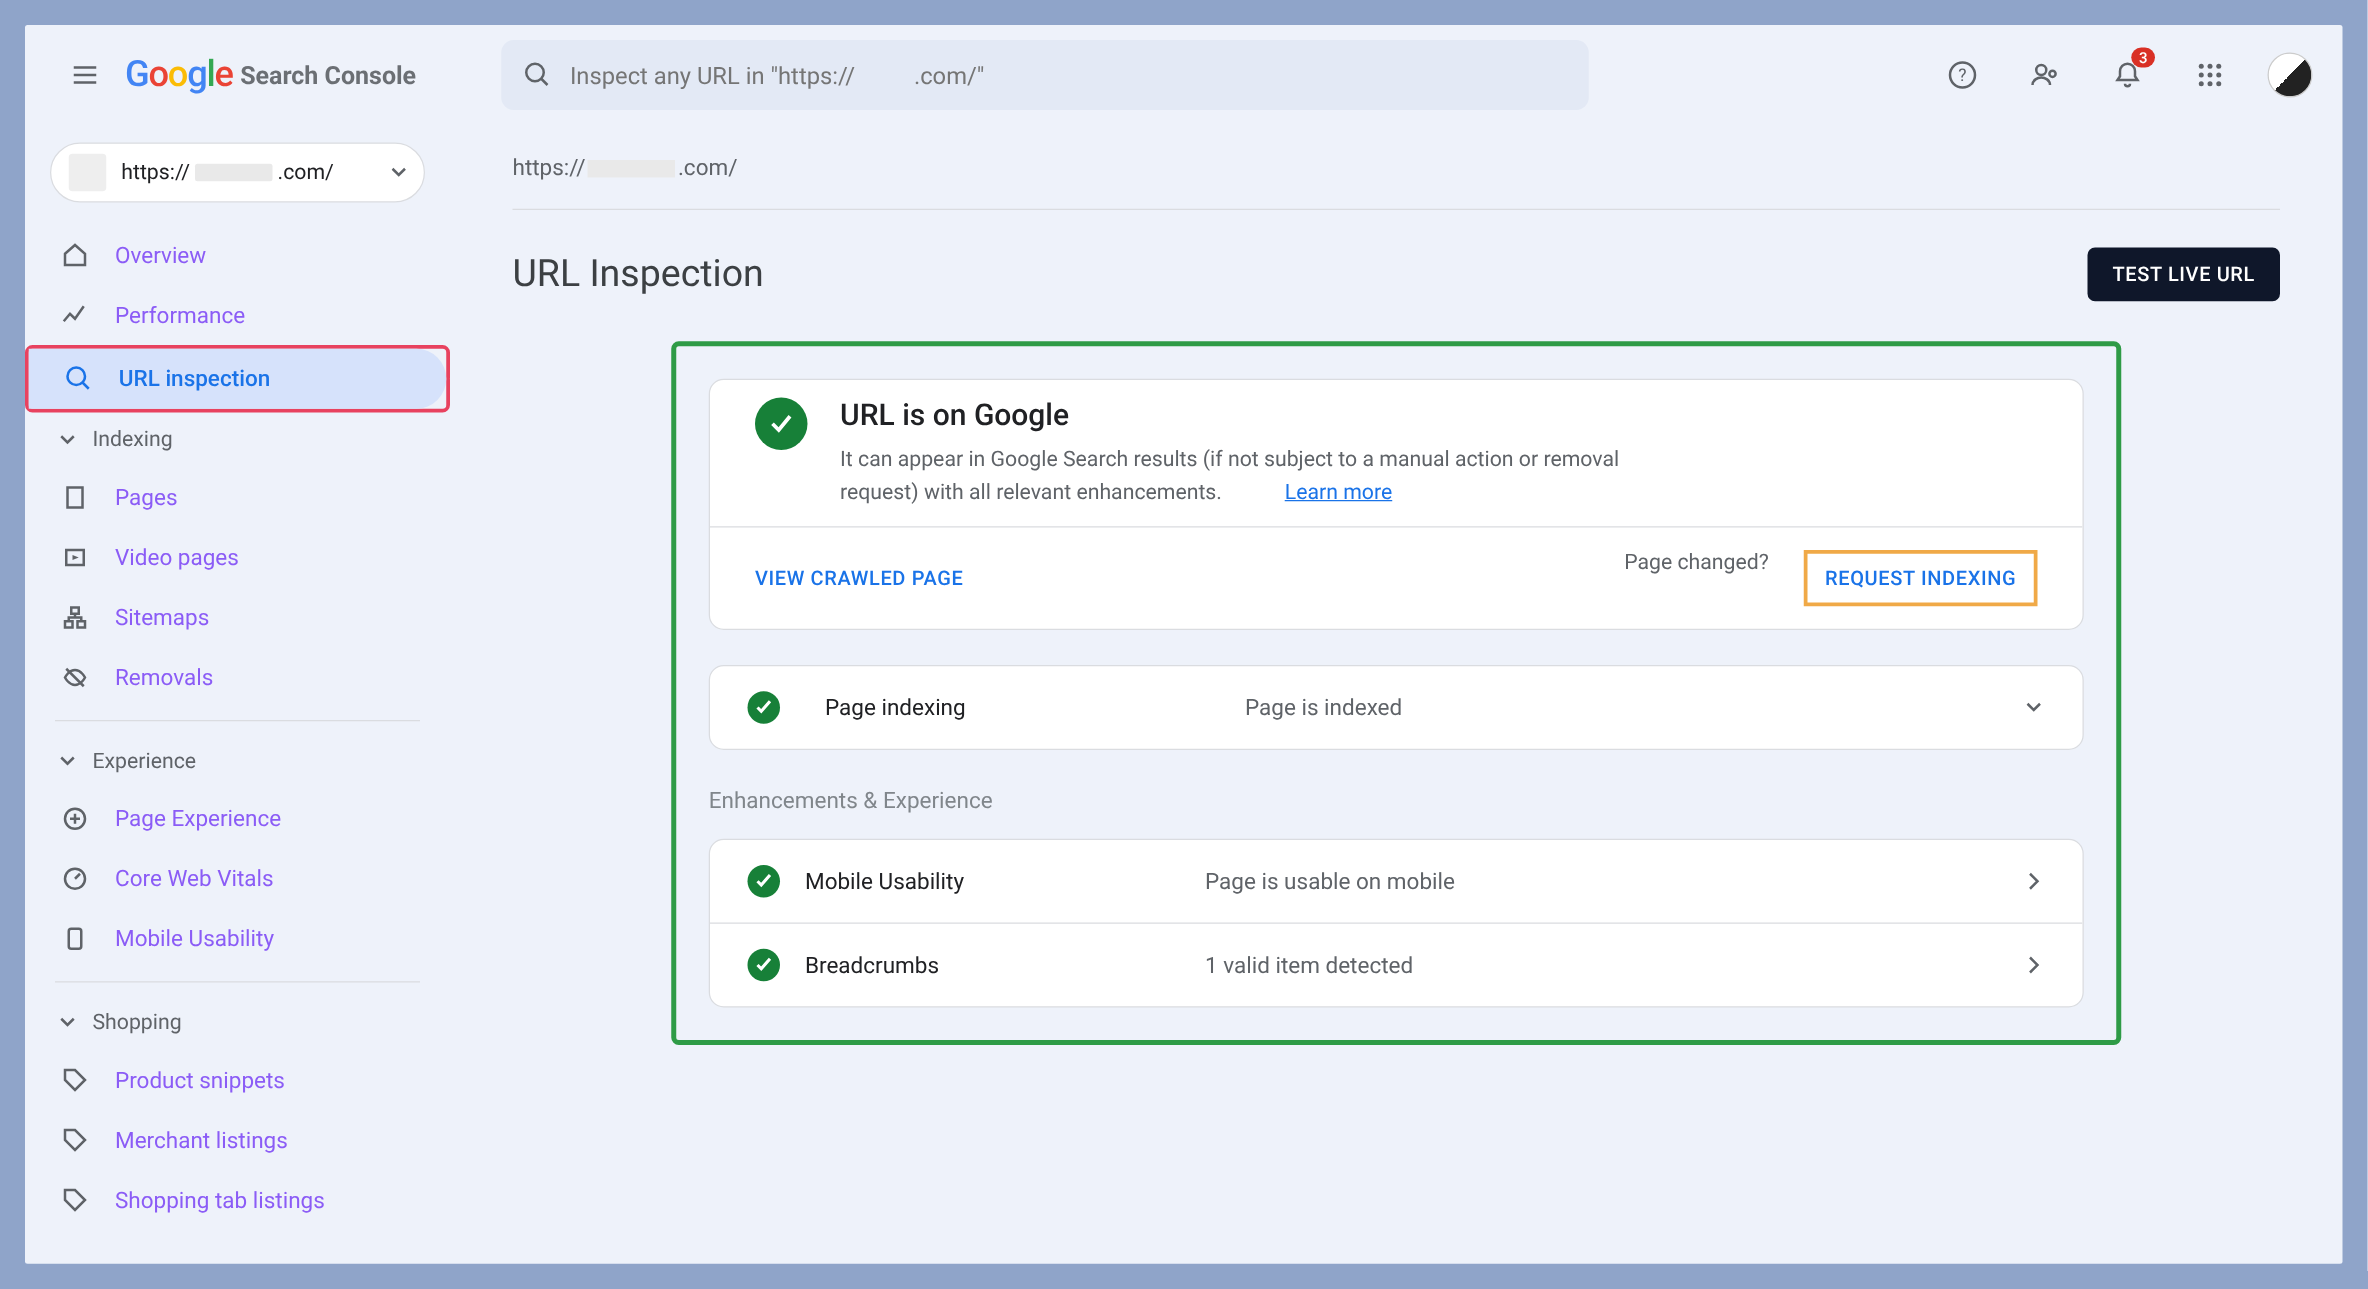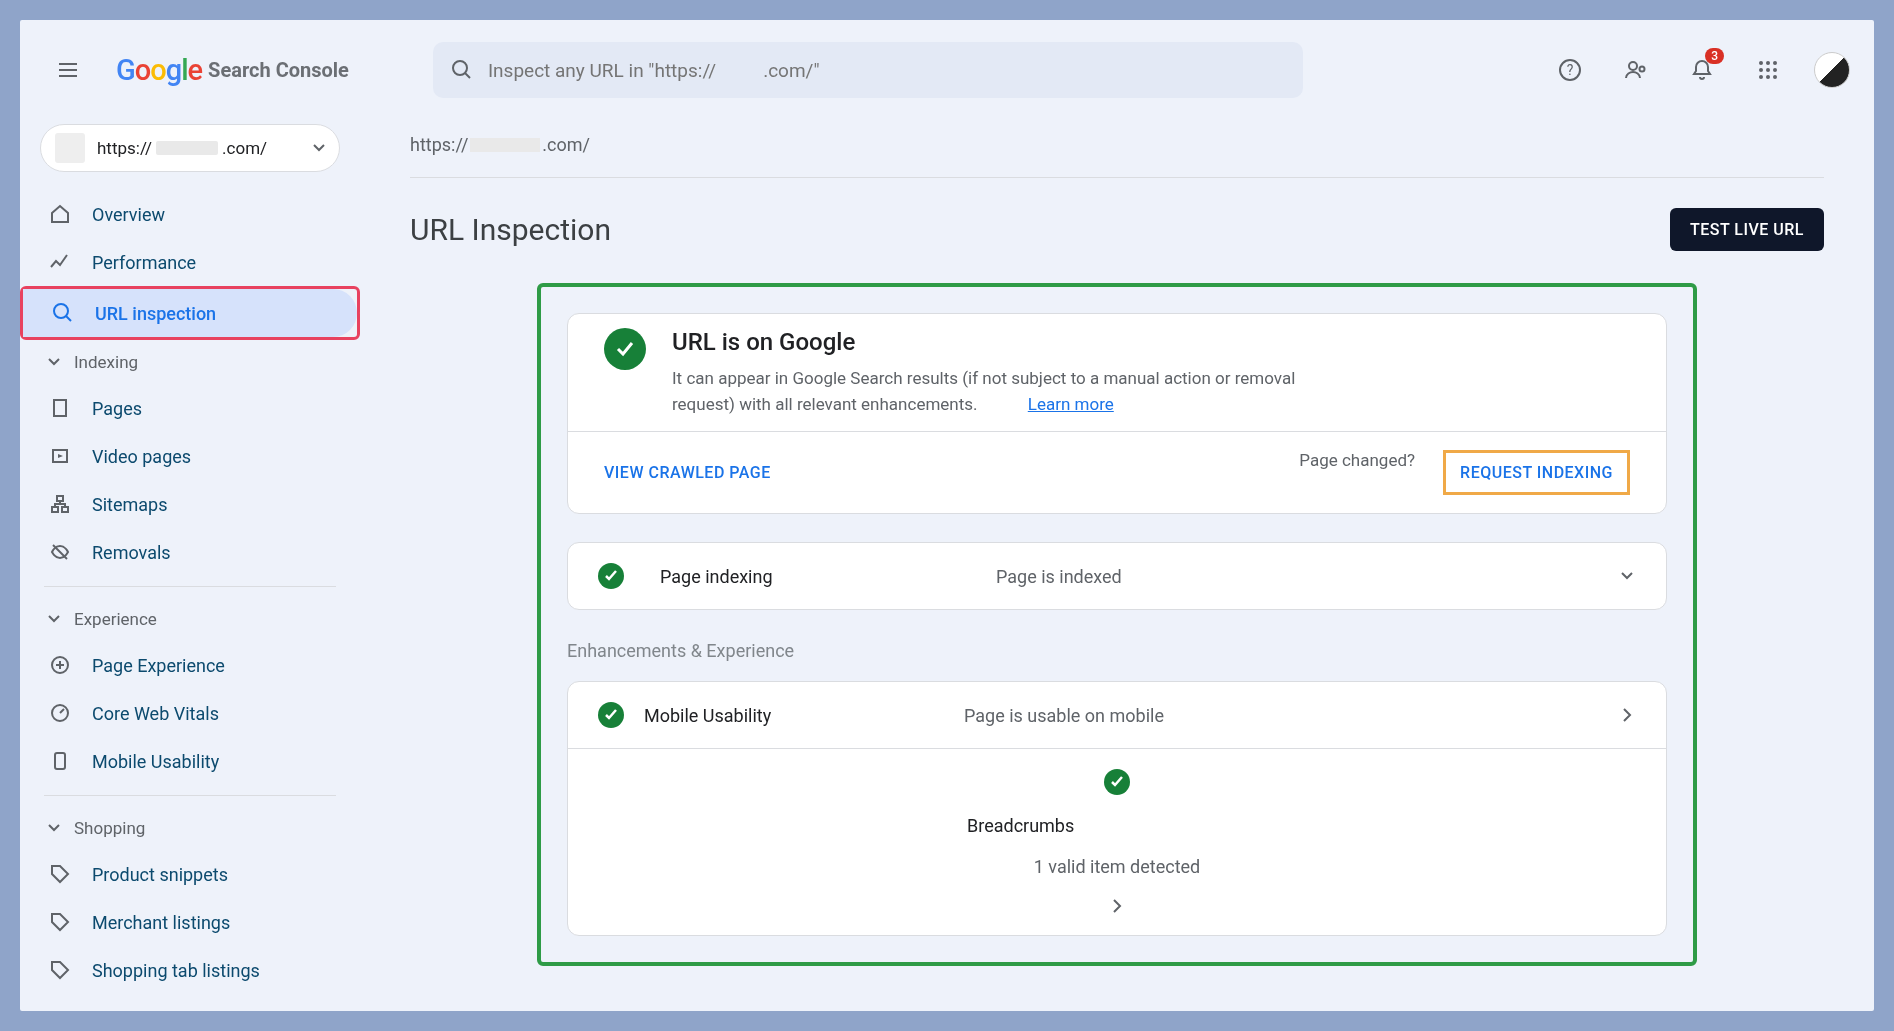--- a/index.html
+++ b/index.html
@@ -1,36 +1,36 @@
 <!DOCTYPE html>
 <html><head>
 <meta charset="utf-8">
 <style>
 * { box-sizing: border-box; margin: 0; padding: 0; font-family: 'Roboto', Arial, sans-serif; }
 body { background: #8fa4c9; width: 1894px; height: 1031px; padding: 20px; }
 .frame { background: #eef2fa; width: 100%; height: 100%; border-radius: 2px; display: flex; flex-direction: column; overflow: hidden; }
-.topbar { height: 80px; display: flex; align-items: center; padding: 0 24px; gap: 24px; margin-top: 10px; }
+.topbar { height: 80px; display: flex; align-items: center; padding: 0 24px; gap: 8px; }
 .menu-btn { width: 48px; height: 48px; display:flex; align-items:center; justify-content:center; cursor:pointer; border-radius:50%; color:#5f6368; }
 .logo { display:flex; align-items:center; gap:6px; }
 .logo-google span:nth-child(1){color:#4285F4;} .logo-google span:nth-child(2){color:#EA4335;} .logo-google span:nth-child(3){color:#FBBC05;} .logo-google span:nth-child(4){color:#4285F4;} .logo-google span:nth-child(5){color:#34A853;} .logo-google span:nth-child(6){color:#EA4335;}
 .logo-google { font-size:29px; font-weight:500; letter-spacing:-1px; }
 .logo-sc { font-size:20px; color:#6b6f74; font-weight:700; }
 .search-wrap { flex:0 0 auto; margin-left: 60px; background:#e3e9f5; border-radius:10px; height:56px; width:870px; display:flex; align-items:center; padding:0 18px; gap:16px; }
 .search-wrap input { border:none; background:transparent; outline:none; font-size:19px; color:#5f6368; width:100%; }
 .topbar-right { margin-left:auto; display:flex; align-items:center; gap:26px; color:#5f6368; }
 .icon-btn { width:40px; height:40px; display:flex; align-items:center; justify-content:center; cursor:pointer; position:relative; }
 .badge { position:absolute; top:-2px; right:-2px; background:#d93025; color:#fff; font-size:12px; border-radius:10px; padding:1px 6px; font-weight:500; }
 .avatar { width:36px; height:36px; border-radius:50%; background:linear-gradient(135deg,#fff 50%,#222 50%); border:1px solid #ccc; }
 .body { flex:1; display:flex; overflow:hidden; }
 .sidebar { width:340px; padding:14px 0; overflow-y:auto; }
 .property-sel { margin:0 20px 18px; border:1px solid #dadce0; border-radius:28px; height:48px; display:flex; align-items:center; padding:0 14px; gap:12px; cursor:pointer; background:#fff; }
 .prop-favicon { width:30px; height:30px; background:#eee; border-radius:3px; }
 .prop-text { font-size:17px; color:#202124; display:flex; align-items:center; gap:2px; }
 .prop-redact { display:inline-block; width:62px; height:14px; background:#e9e9e9; border-radius:2px; margin:0 2px; }
-.nav-item { height:48px; display:flex; align-items:center; padding:0 28px; gap:20px; font-size:18px; color:#0c4a6e; cursor:pointer; border-radius:0 24px 24px 0; margin-right:22px; }
+.nav-item { height:48px; display:flex; align-items:center; padding:0 28px; gap:20px; font-size:18px; color:#8b5cf6; cursor:pointer; border-radius:0 24px 24px 0; margin-right:22px; }
 .nav-item.active { background:#d6e2fb; color:#1a73e8; font-weight:500; }
 .nav-highlight { border:3px solid #e8425f; border-radius:6px; position:relative; }
 .arrow-annot { position:absolute; right:-72px; top:50%; transform:translateY(-50%); width:70px; height:36px; display:flex; align-items:center; }
 .arrow-head { width:0; height:0; border-top:18px solid transparent; border-bottom:18px solid transparent; border-right:26px solid #eb5468; }
 .nav-section { height:44px; display:flex; align-items:center; padding:0 28px; gap:14px; font-size:17px; color:#5f6368; cursor:pointer; }
 .nav-divider { height:1px; background:#dadce0; margin:10px 24px; }
 .icon { width:24px; height:24px; display:inline-flex; align-items:center; justify-content:center; }
 .main { flex:1; padding:24px 50px; overflow-y:auto; }
 .crumb { font-size:18px; color:#5f6368; display:flex; align-items:center; }
 .crumb .redact { display:inline-block; width:70px; height:14px; background:#e9e9e9; margin:0 2px; }
@@ -51,21 +51,21 @@
 .muted { color:#5f6368; font-size:17px; }
 .req-btn { border:3px solid #f0a947; background:#fff; color:#1a73e8; font-size:16px; font-weight:500; padding:10px 14px; cursor:pointer; letter-spacing:0.5px; }
 .row-card { background:#fff; border:1px solid #dadce0; border-radius:12px; margin-top:28px; display:flex; align-items:center; padding:20px 30px; gap:36px; cursor:pointer; }
 .check-sm { width:26px; height:26px; background:#178038; border-radius:50%; display:flex; align-items:center; justify-content:center; flex-shrink:0; }
 .row-label { font-size:18px; color:#202124; width:300px; }
 .row-value { font-size:18px; color:#5f6368; flex:1; }
 .chev { color:#5f6368; }
 .section-label { font-size:18px; color:#80868b; margin-top:30px; }
 .sub-rows { margin-top:20px; border:1px solid #dadce0; border-radius:12px; background:#fff; overflow:hidden; }
 .sub-row { display:flex; align-items:center; padding:20px 30px; gap:20px; cursor:pointer; }
-.sub-row + .sub-row { border-top:1px solid #dadce0;flex-direction:column; }
+.sub-row + .sub-row { border-top:1px solid #dadce0; }
 svg { display:block; }
 </style>
 </head>
 <body>
 
 <div class="frame">
   <div class="topbar">
     <div class="menu-btn">
       <svg width="24" height="24">
           <path d="M3 6h18M3 12h18M3 18h18" stroke="#5f6368" stroke-width="2"></path>

